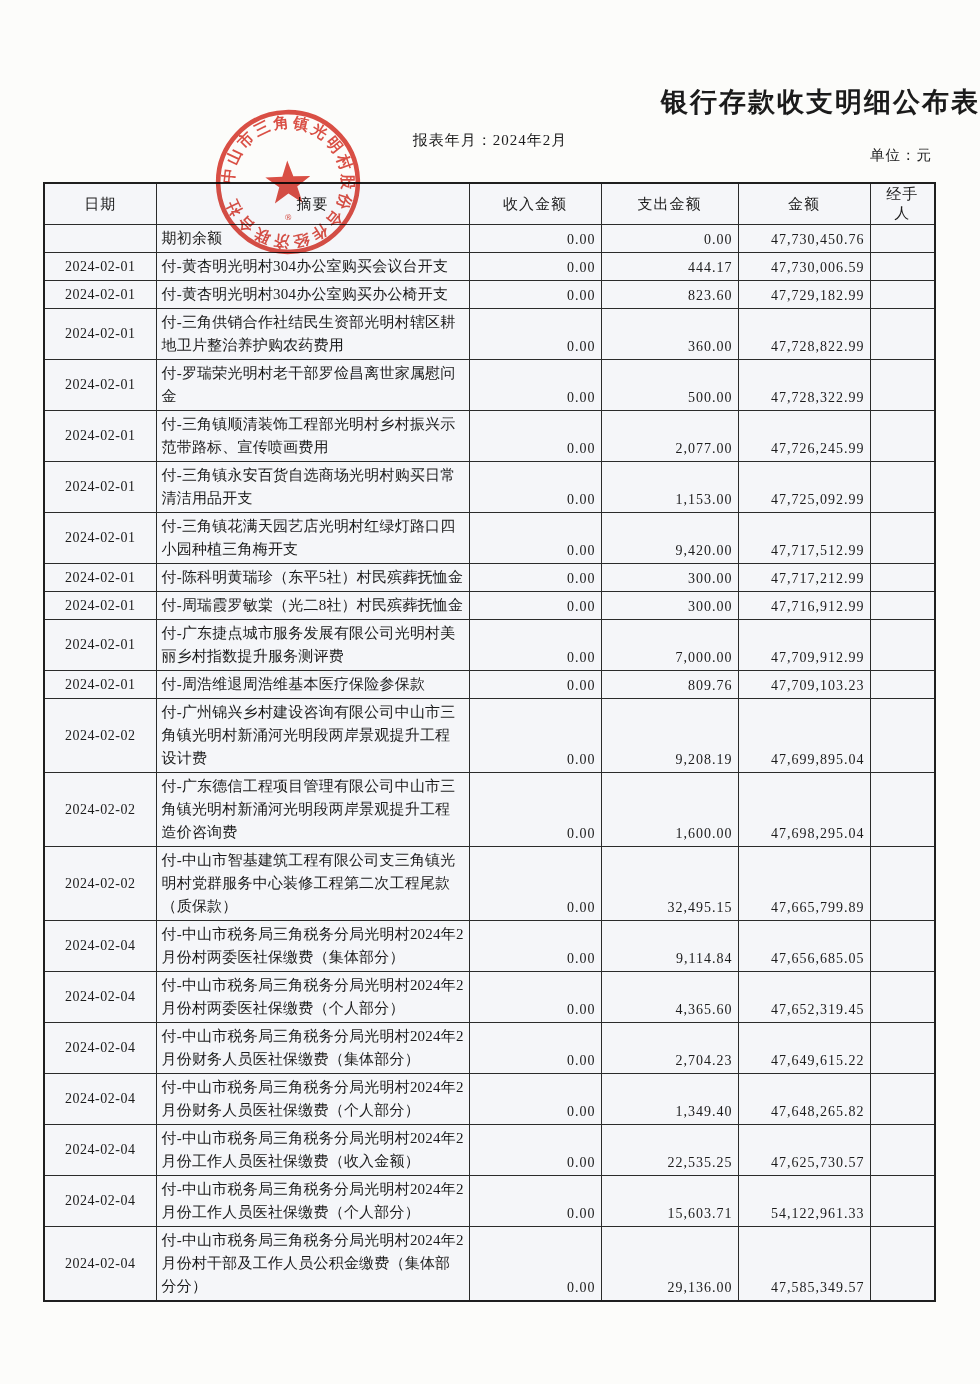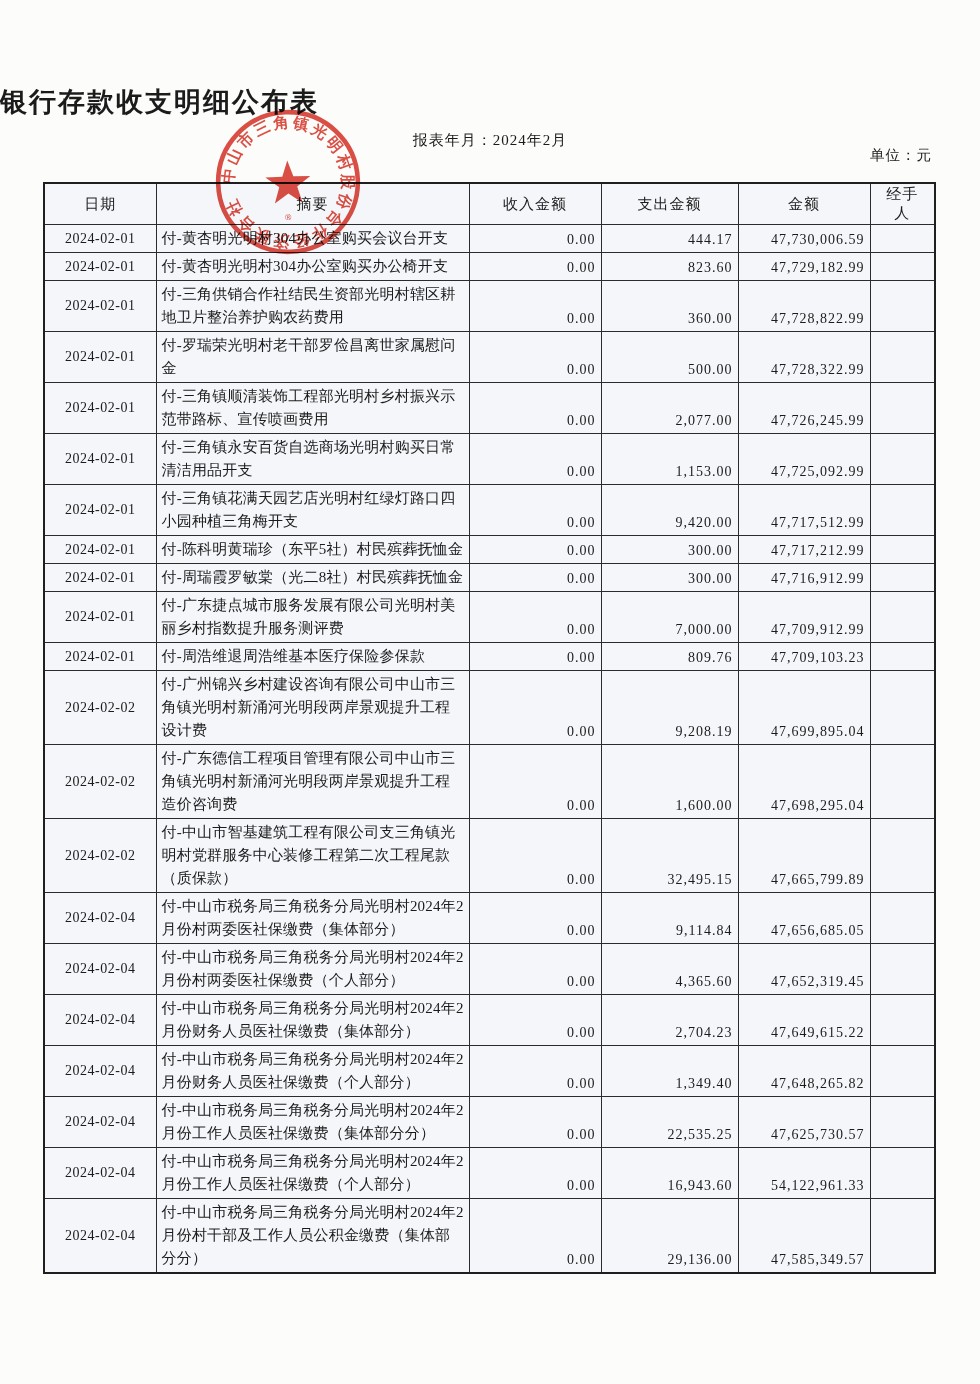--- a/index.html
+++ b/index.html
@@ -7,21 +7,21 @@
     position:relative;
     width:980px;height:1384px;
     margin:0 auto;
     background:#fcfcfa;
     overflow:hidden;
     font-family:"Liberation Serif","DejaVu Serif",serif;
     color:#1b1b1b;
   }
   .doc-title{
     position:absolute;top:84px;left:0;width:100%;
-    text-align:left;font-size:27px;font-weight:bold;
+    text-align:right;font-size:27px;font-weight:bold;
     letter-spacing:2px;margin:0;
   }
   .subtitle{
     position:absolute;top:131px;left:0;width:100%;
     text-align:center;font-size:15px;letter-spacing:1px;
   }
   .unit-row{
     position:absolute;top:156px;left:57px;font-size:14.5px;
   }
   .unit-row .unit-name{margin-left:26px;letter-spacing:1px;}
@@ -92,20 +92,28 @@
         <th>日期</th>
         <th>摘要</th>
         <th>收入金额</th>
         <th>支出金额</th>
         <th>金额</th>
         <th>经手人</th>
       </tr>
     </thead>
     <tbody>
         <tr>
+          <td class="date"></td>
+          <td class="summary">期初余额</td>
+          <td class="income">0.00</td>
+          <td class="expense">0.00</td>
+          <td class="balance">47,730,450.76</td>
+          <td class="handler"></td>
+        </tr>
+        <tr>
           <td class="date">2024-02-01</td>
           <td class="summary">付-黄杏明光明村304办公室购买会议台开支</td>
           <td class="income">0.00</td>
           <td class="expense">444.17</td>
           <td class="balance">47,730,006.59</td>
           <td class="handler"></td>
         </tr>
         <tr>
           <td class="date">2024-02-01</td>
           <td class="summary">付-黄杏明光明村304办公室购买办公椅开支</td>
@@ -237,31 +245,31 @@
         <tr>
           <td class="date">2024-02-04</td>
           <td class="summary">付-中山市税务局三角税务分局光明村2024年2月份财务人员医社保缴费（个人部分）</td>
           <td class="income">0.00</td>
           <td class="expense">1,349.40</td>
           <td class="balance">47,648,265.82</td>
           <td class="handler"></td>
         </tr>
         <tr>
           <td class="date">2024-02-04</td>
-          <td class="summary">付-中山市税务局三角税务分局光明村2024年2月份工作人员医社保缴费（集体部分分）</td>
+          <td class="summary">付-中山市税务局三角税务分局光明村2024年2月份工作人员医社保缴费（收入金额）</td>
           <td class="income">0.00</td>
           <td class="expense">22,535.25</td>
           <td class="balance">47,625,730.57</td>
           <td class="handler"></td>
         </tr>
         <tr>
           <td class="date">2024-02-04</td>
           <td class="summary">付-中山市税务局三角税务分局光明村2024年2月份工作人员医社保缴费（个人部分）</td>
           <td class="income">0.00</td>
-          <td class="expense">16,943.60</td>
+          <td class="expense">15,603.71</td>
           <td class="balance">54,122,961.33</td>
           <td class="handler"></td>
         </tr>
         <tr>
           <td class="date">2024-02-04</td>
           <td class="summary">付-中山市税务局三角税务分局光明村2024年2月份村干部及工作人员公积金缴费（集体部分分）</td>
           <td class="income">0.00</td>
           <td class="expense">29,136.00</td>
           <td class="balance">47,585,349.57</td>
           <td class="handler"></td>

